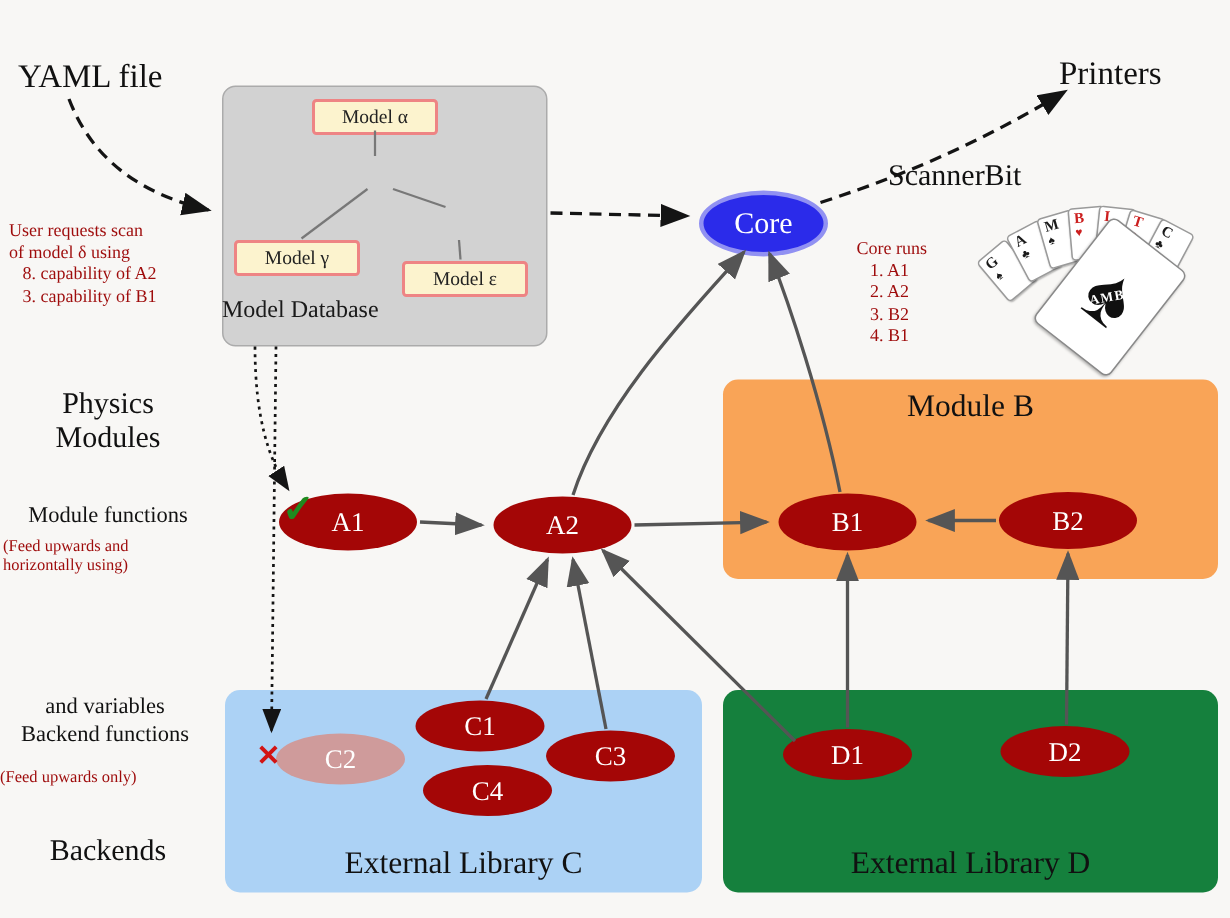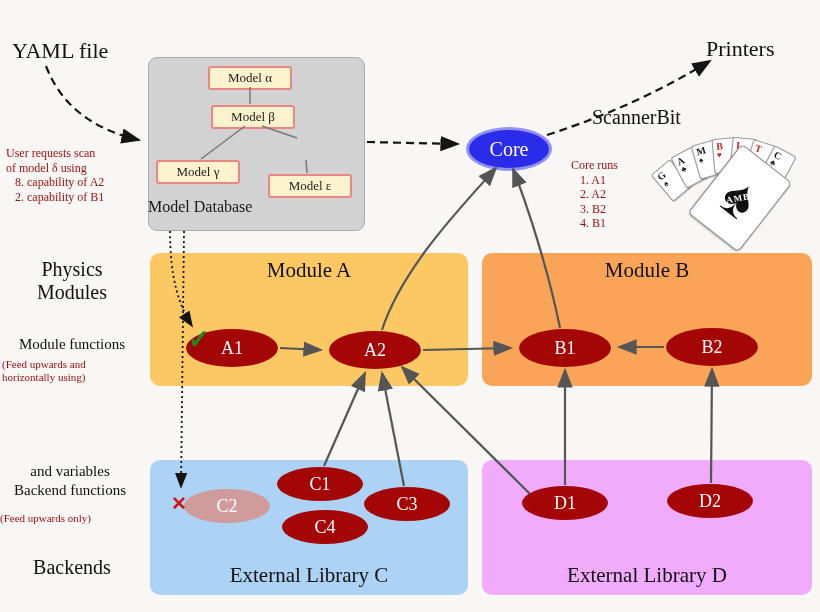--- a/index.html
+++ b/index.html
@@ -60,36 +60,32 @@
               box-shadow:0 1px 2px rgba(0,0,0,.3); display:flex; align-items:center; justify-content:center; }
   .big-card .spade { font-size:56px; color:#101010; line-height:56px; }
   .big-card .logo { position:absolute; color:#ffffff; font-size:9px; font-weight:bold;
                     letter-spacing:1px; transform:rotate(-48deg); top:38px; left:9px; }
 </style>
 </head>
 <body>
 
 <div class="canvas">
 
-  <div class="region" style="left:150px; top:253px; width:318px; height:133px; background:#fcc863;">
-    <div class="rtitle top">Module A</div>
-  </div>
   <div class="region" style="left:482px; top:253px; width:330px; height:133px; background:#f9a457;">
     <div class="rtitle top">Module B</div>
   </div>
   <div class="region" style="left:150px; top:460px; width:318px; height:135px; background:#acd2f5;">
     <div class="rtitle bottom">External Library C</div>
   </div>
-  <div class="region" style="left:482px; top:460px; width:330px; height:135px; background:#f0abfc;">
+  <div class="region" style="left:482px; top:460px; width:330px; height:135px; background:#15803d;">
     <div class="rtitle bottom">External Library D</div>
   </div>
 
   <div class="modeldb"></div>
   <div class="modelbox" style="left:208px; top:66px;">Model α</div>
-  <div class="modelbox" style="left:211px; top:105px;">Model β</div>
   <div class="modelbox" style="left:156px; top:160px;">Model γ</div>
   <div class="modelbox" style="left:268px; top:174px;">Model ε</div>
   <div class="dbtitle">Model Database</div>
 
   <div class="core">Core</div>
 
   <div class="node mod" style="left:186px; top:329px;">A1</div>
   <div class="node mod" style="left:329px; top:331px;">A2</div>
   <div class="node mod" style="left:519px; top:329px;">B1</div>
   <div class="node mod" style="left:666px; top:328px;">B2</div>
@@ -121,21 +117,21 @@
     <div>Backend functions</div>
   </div>
   <div class="redNote" style="left:0px; top:512px;">(Feed upwards only)</div>
 
   <div class="midLabel" style="left:8px; top:556px; width:128px; text-align:center;">Backends</div>
 
   <div class="redBlock" style="left:6px; top:146px;">
     <div>User requests scan</div>
     <div>of model δ using</div>
     <div class="ind">8. capability of A2</div>
-    <div class="ind">2. capability of B1</div>
+    <div class="ind">3. capability of B1</div>
   </div>
   <div class="redBlock" style="left:571px; top:158px;">
     <div>Core runs</div>
     <div class="ind">1. A1</div>
     <div class="ind">2. A2</div>
     <div class="ind">3. B2</div>
     <div class="ind">4. B1</div>
   </div>
 
   <div class="mark-check">✓</div>

